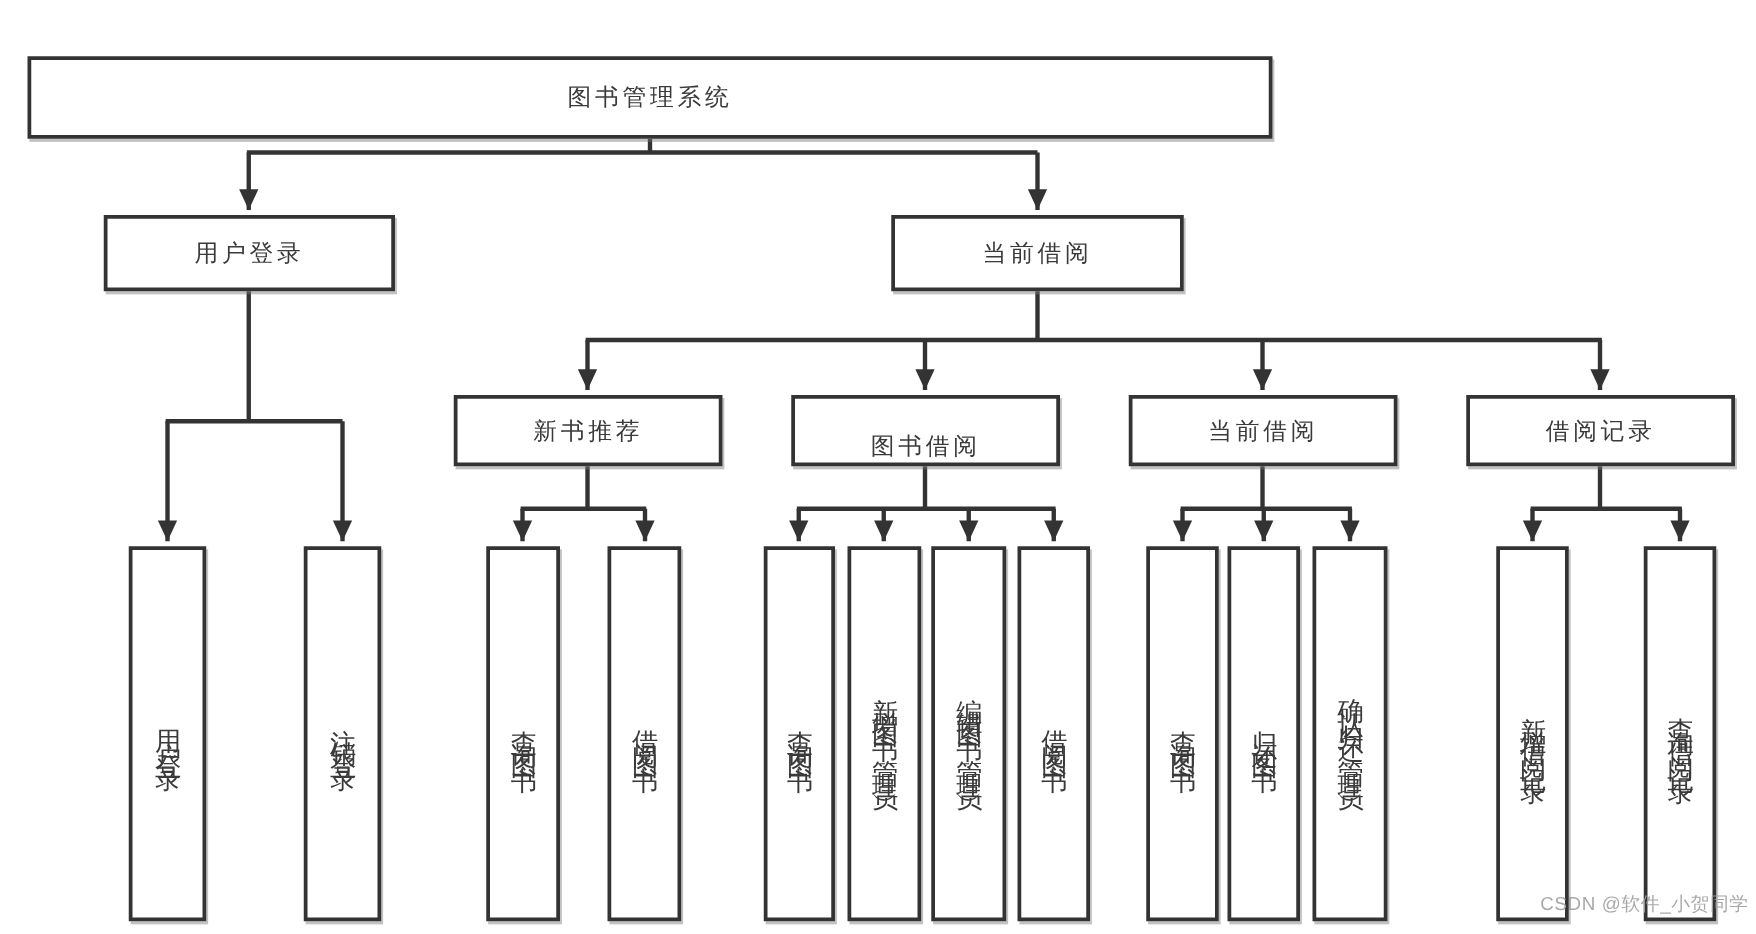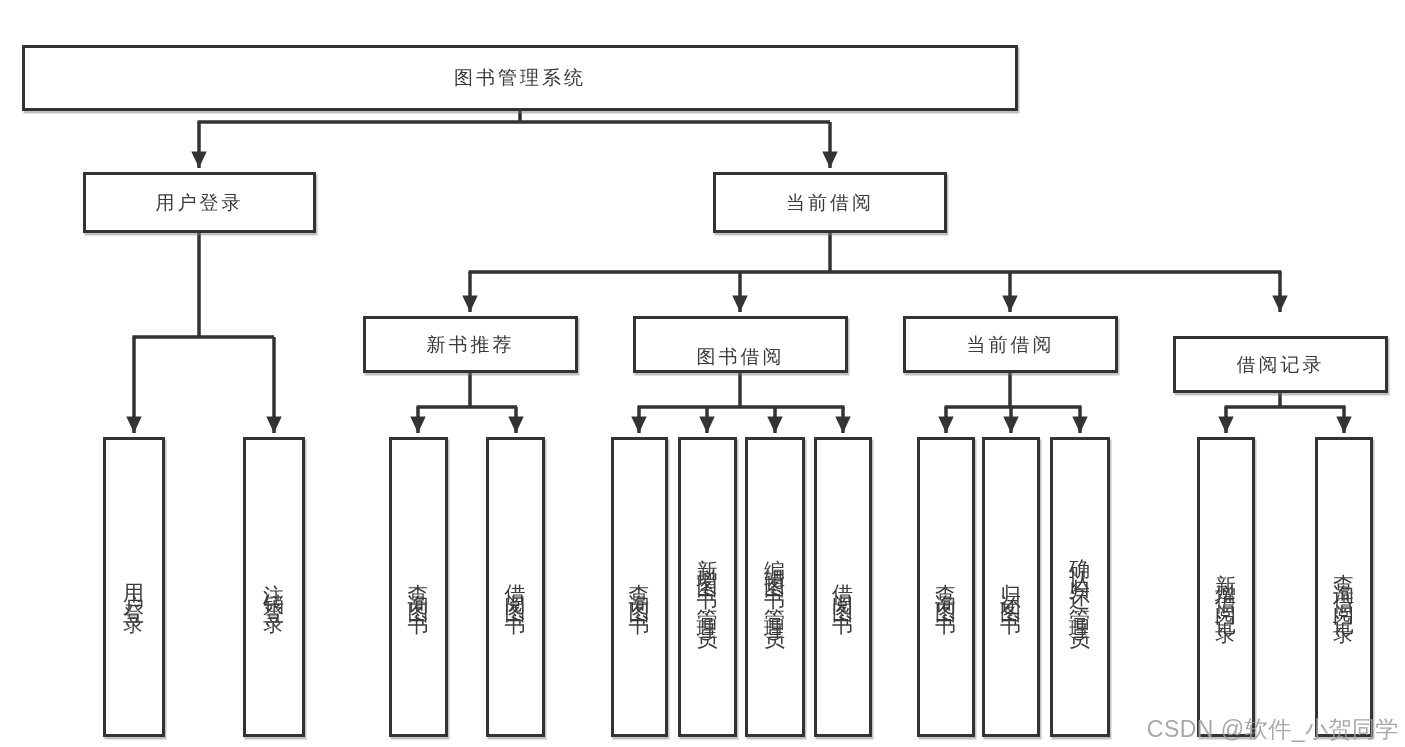--- a/index.html
+++ b/index.html
@@ -45,21 +45,21 @@
     font-size: 21px;
     letter-spacing: 10px;
     font-weight: 500;
     line-height: 1;
   }
   .watermark {
     position: absolute;
     right: 6px;
     top: 714px;
     z-index: 3;
-    font-size: 23px;
+    font-size: 15px;
     color: #9f9f9f;
     letter-spacing: 0.5px;
     opacity: 0.9;
     white-space: nowrap;
   }
 </style>
 </head>
 <body>
 
 <div class="canvas">
@@ -134,21 +134,21 @@
 
   <div class="node h" style="left:363px; top:316px; width:215px; height:57px;">
     <span>新书推荐</span>
   </div>
   <div class="node h" style="left:633px; top:316px; width:215px; height:57px;align-items:flex-end;">
     <span>图书借阅</span>
   </div>
   <div class="node h" style="left:903px; top:316px; width:215px; height:57px;">
     <span>当前借阅</span>
   </div>
-  <div class="node h" style="left:1173px; top:336px; width:215px; height:57px;">
+  <div class="node h" style="left:1173px; top:316px; width:215px; height:57px;">
     <span>借阅记录</span>
   </div>
 
   <div class="node v" style="left:103px; top:437px; width:62px; height:300px;">
     <span>用户登录</span>
   </div>
   <div class="node v" style="left:243px; top:437px; width:62px; height:300px;">
     <span>注销登录</span>
   </div>
 

